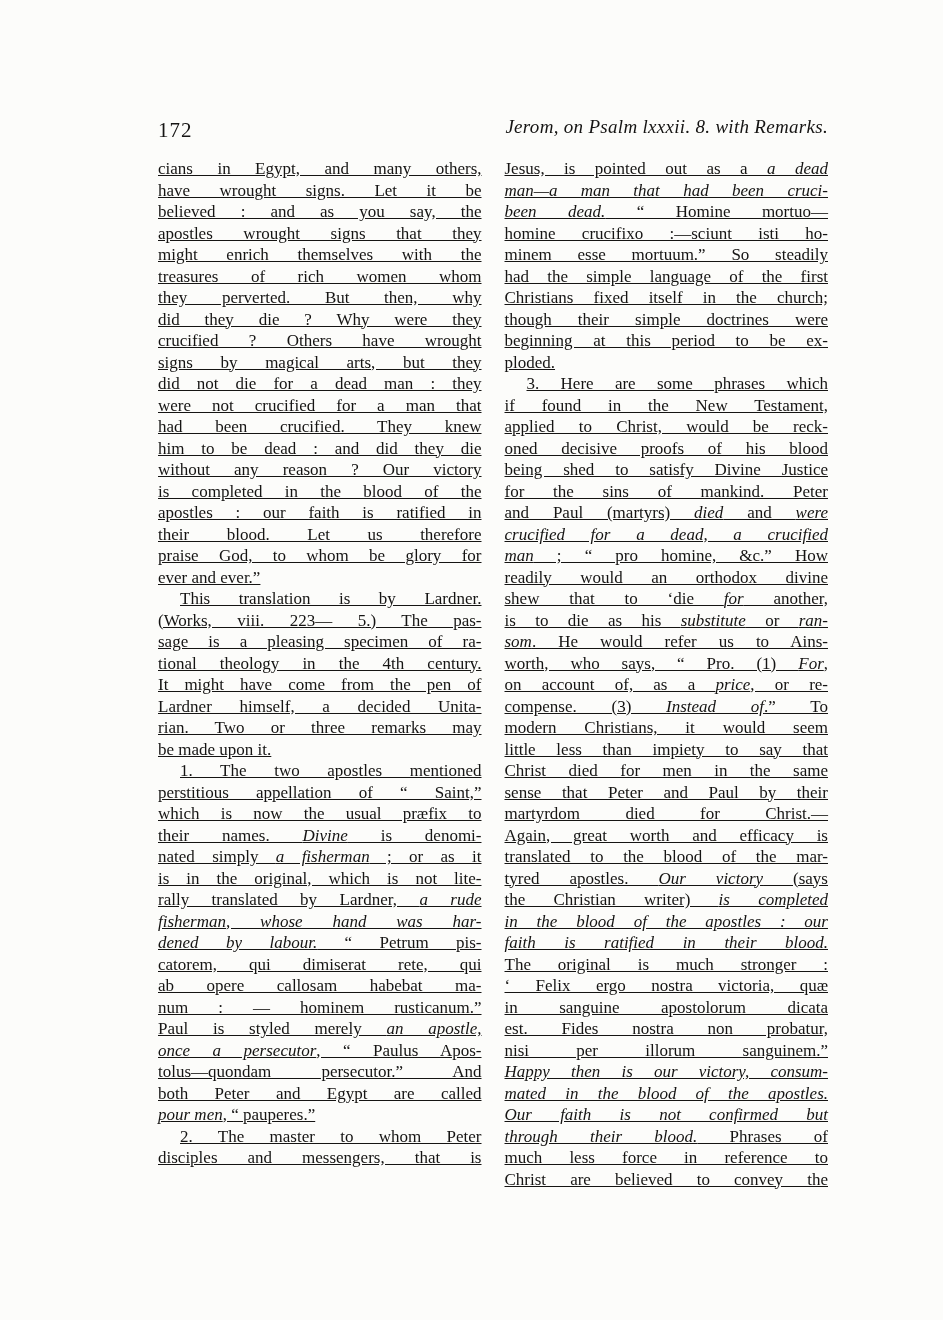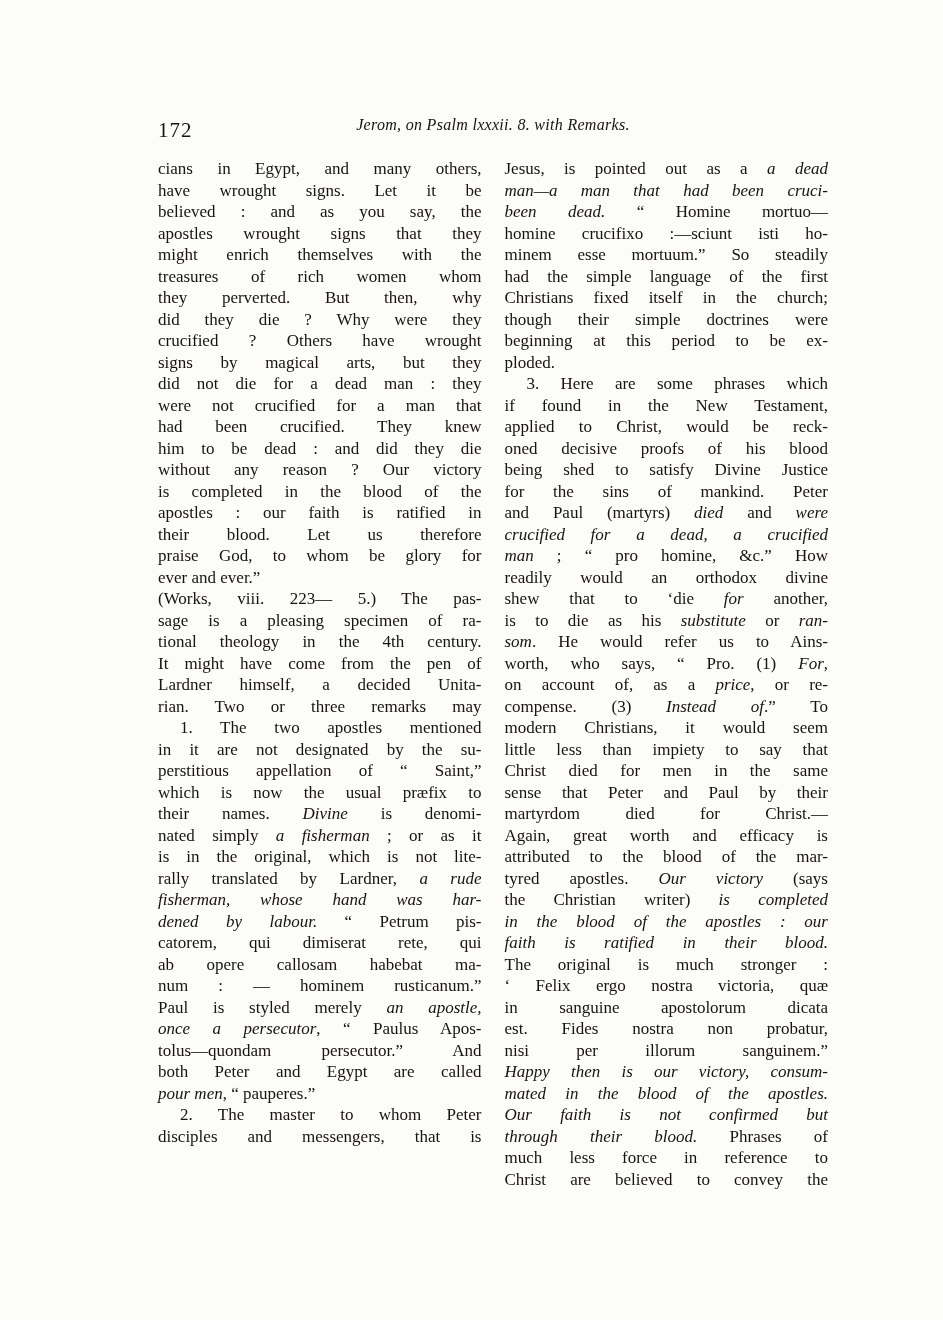--- a/index.html
+++ b/index.html
@@ -18,35 +18,36 @@
   .page-header{
     position:absolute;
     top:116px;left:158px;width:670px;height:32px;
   }
   .page-number{
     position:absolute;left:0;top:2px;
     font-size:21px;letter-spacing:1px;
   }
   .running-title{
     position:absolute;left:0;right:0;top:0;
-    text-align:center;
+    text-align:right;
     font-style:italic;
-    font-size:16px;
+    font-size:19px;
     letter-spacing:0.3px;
   }
   .text-columns{
     position:absolute;
     top:158px;left:158px;
     width:670px;
     display:flex;
     gap:23px;
   }
   .column{
     width:324px;
     font-size:17px;
+    text-decoration:underline;
   }
   .line{
     height:21.5px;
     line-height:21.5px;
     text-align:justify;
     text-align-last:justify;
     text-justify:inter-word;
     white-space:nowrap;
     white-space:normal;
     overflow:visible;
@@ -85,28 +86,29 @@
         <div class="line">did not die for a dead man : they</div>
         <div class="line">were not crucified for a man that</div>
         <div class="line">had been crucified.  They knew</div>
         <div class="line">him to be dead : and did they die</div>
         <div class="line">without any reason ?  Our victory</div>
         <div class="line">is completed in the blood of the</div>
         <div class="line">apostles : our faith is ratified in</div>
         <div class="line">their blood.  Let us therefore</div>
         <div class="line">praise God, to whom be glory for</div>
         <div class="line end">ever and ever.”</div>
+        <div class="line indent">This translation is by Lardner.</div>
         <div class="line">(Works, viii. 223— 5.)  The pas-</div>
         <div class="line">sage is a pleasing specimen of ra-</div>
         <div class="line">tional theology in the 4th century.</div>
         <div class="line">It might have come from the pen of</div>
         <div class="line">Lardner himself, a decided Unita-</div>
         <div class="line">rian.  Two or three remarks may</div>
+        <div class="line end">be made upon it.</div>
         <div class="line indent">1. The two apostles mentioned</div>
-        <div class="line">in it are not designated by the su-</div>
         <div class="line">perstitious appellation of “ Saint,”</div>
         <div class="line">which is now the usual præfix to</div>
         <div class="line">their names.  <i>Divine</i> is denomi-</div>
         <div class="line">nated simply <i>a fisherman</i> ; or as it</div>
         <div class="line">is in the original, which is not lite-</div>
         <div class="line">rally translated by Lardner, <i>a rude</i></div>
         <div class="line"><i>fisherman, whose hand was har-</i></div>
         <div class="line"><i>dened by labour.</i>  “ Petrum pis-</div>
         <div class="line">catorem, qui dimiserat rete, qui</div>
         <div class="line">ab opere callosam habebat ma-</div>
@@ -145,21 +147,21 @@
         <div class="line"><i>som</i>.  He would refer us to Ains-</div>
         <div class="line">worth, who says, “ Pro. (1) <i>For</i>,</div>
         <div class="line">on account of, as a <i>price</i>, or re-</div>
         <div class="line">compense. (3) <i>Instead of</i>.”  To</div>
         <div class="line">modern Christians, it would seem</div>
         <div class="line">little less than impiety to say that</div>
         <div class="line">Christ died for men in the same</div>
         <div class="line">sense that Peter and Paul by their</div>
         <div class="line">martyrdom died for Christ.—</div>
         <div class="line">Again, great worth and efficacy is</div>
-        <div class="line">attributed to the blood of the mar-</div>
+        <div class="line">translated to the blood of the mar-</div>
         <div class="line">tyred apostles.  <i>Our victory</i> (says</div>
         <div class="line">the Christian writer) <i>is completed</i></div>
         <div class="line"><i>in the blood of the apostles : our</i></div>
         <div class="line"><i>faith is ratified in their blood.</i></div>
         <div class="line">The original is much stronger :</div>
         <div class="line">‘ Felix ergo nostra victoria, quæ</div>
         <div class="line">in sanguine apostolorum dicata</div>
         <div class="line">est.  Fides nostra non probatur,</div>
         <div class="line">nisi per illorum sanguinem.”</div>
         <div class="line"><i>Happy then is our victory, consum-</i></div>

